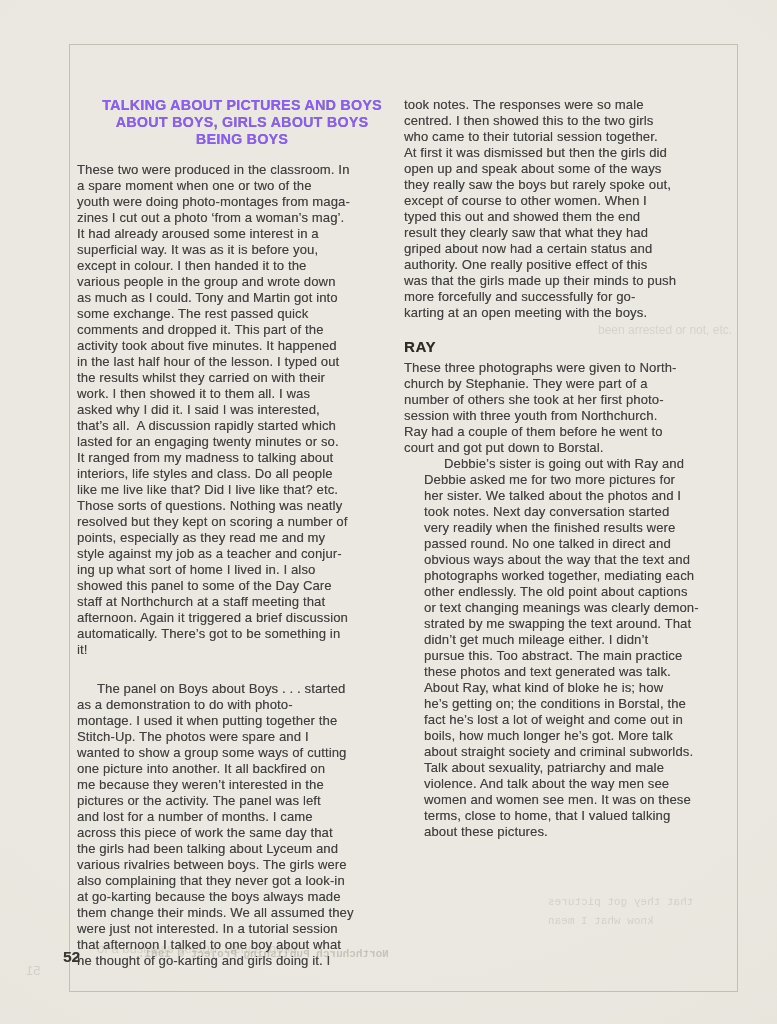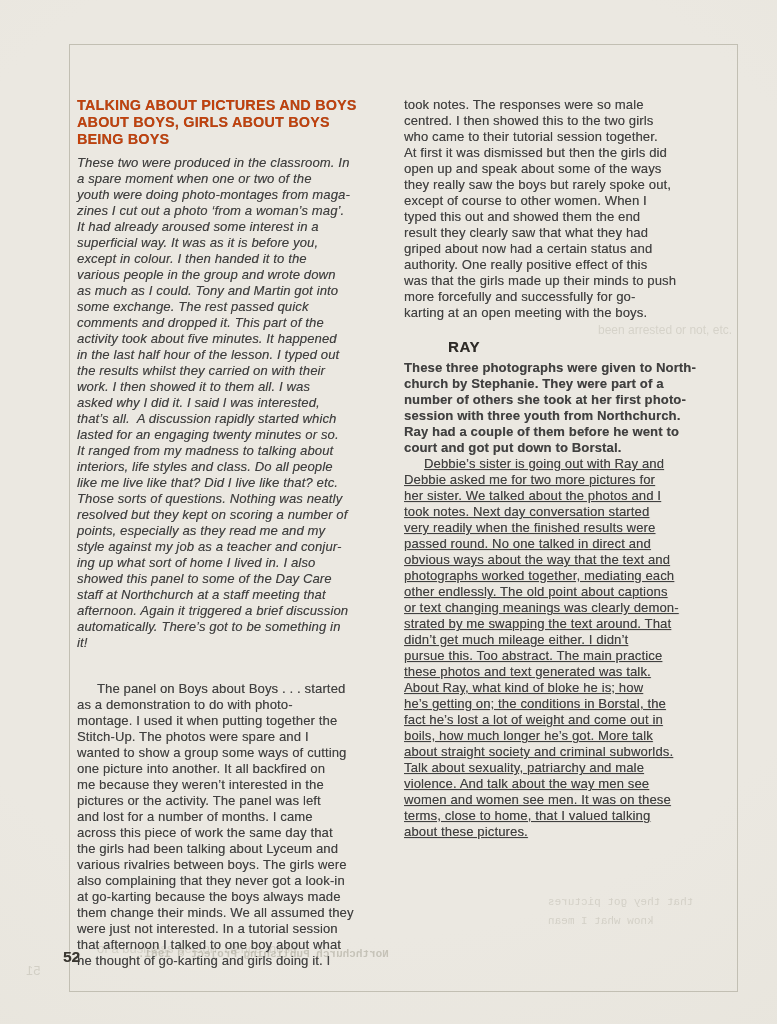--- a/index.html
+++ b/index.html
@@ -38,40 +38,40 @@
     text-shadow: 0.2px 0.2px 0.4px rgba(45, 42, 38, 0.45);
   }
   .indent {
     text-indent: 20px;
   }
   h1.article-heading {
     font-size: 14.3px;
     line-height: 17.2px;
     font-weight: bold;
     letter-spacing: 0.25px;
-    color: #c2410c;
+    color: #8b5cf6;
     text-shadow: 0.2px 0.2px 0.4px rgba(40, 38, 34, 0.5);
+    text-align: center;
   }
   h2.section-heading {
     font-size: 15px;
     line-height: 18px;
     font-weight: bold;
     letter-spacing: 0.6px;
     color: #2e2b27;
     text-shadow: 0.2px 0.2px 0.4px rgba(40, 38, 34, 0.5);
-    margin-left: 44px;
   }
   
   .h1-pos      { left: 77px;  top: 97px;  width: 330px; }
-  .lp1-pos     { left: 77px;  top: 155px; width: 330px; font-style: italic; }
+  .lp1-pos     { left: 77px;  top: 162px; width: 330px; }
   .lp2-pos     { left: 77px;  top: 681px; width: 330px; }
   .rp1-pos     { left: 404px; top: 97px;  width: 350px; }
   .ray-pos     { left: 404px; top: 338px; width: 200px; }
-  .rp2-pos     { left: 404px; top: 360px; width: 350px; font-weight: bold; }
-  .rp3-pos     { left: 404px; top: 456px; width: 350px; text-decoration: underline; }
+  .rp2-pos     { left: 404px; top: 360px; width: 350px; }
+  .rp3-pos     { left: 424px; top: 456px; width: 350px; }
   .page-number {
     position: absolute;
     left: 63px;
     top: 948px;
     font-size: 15.5px;
     font-weight: bold;
     color: #3a3731;
     text-shadow: 0.2px 0.2px 0.4px rgba(45, 42, 38, 0.45);
   }
   

